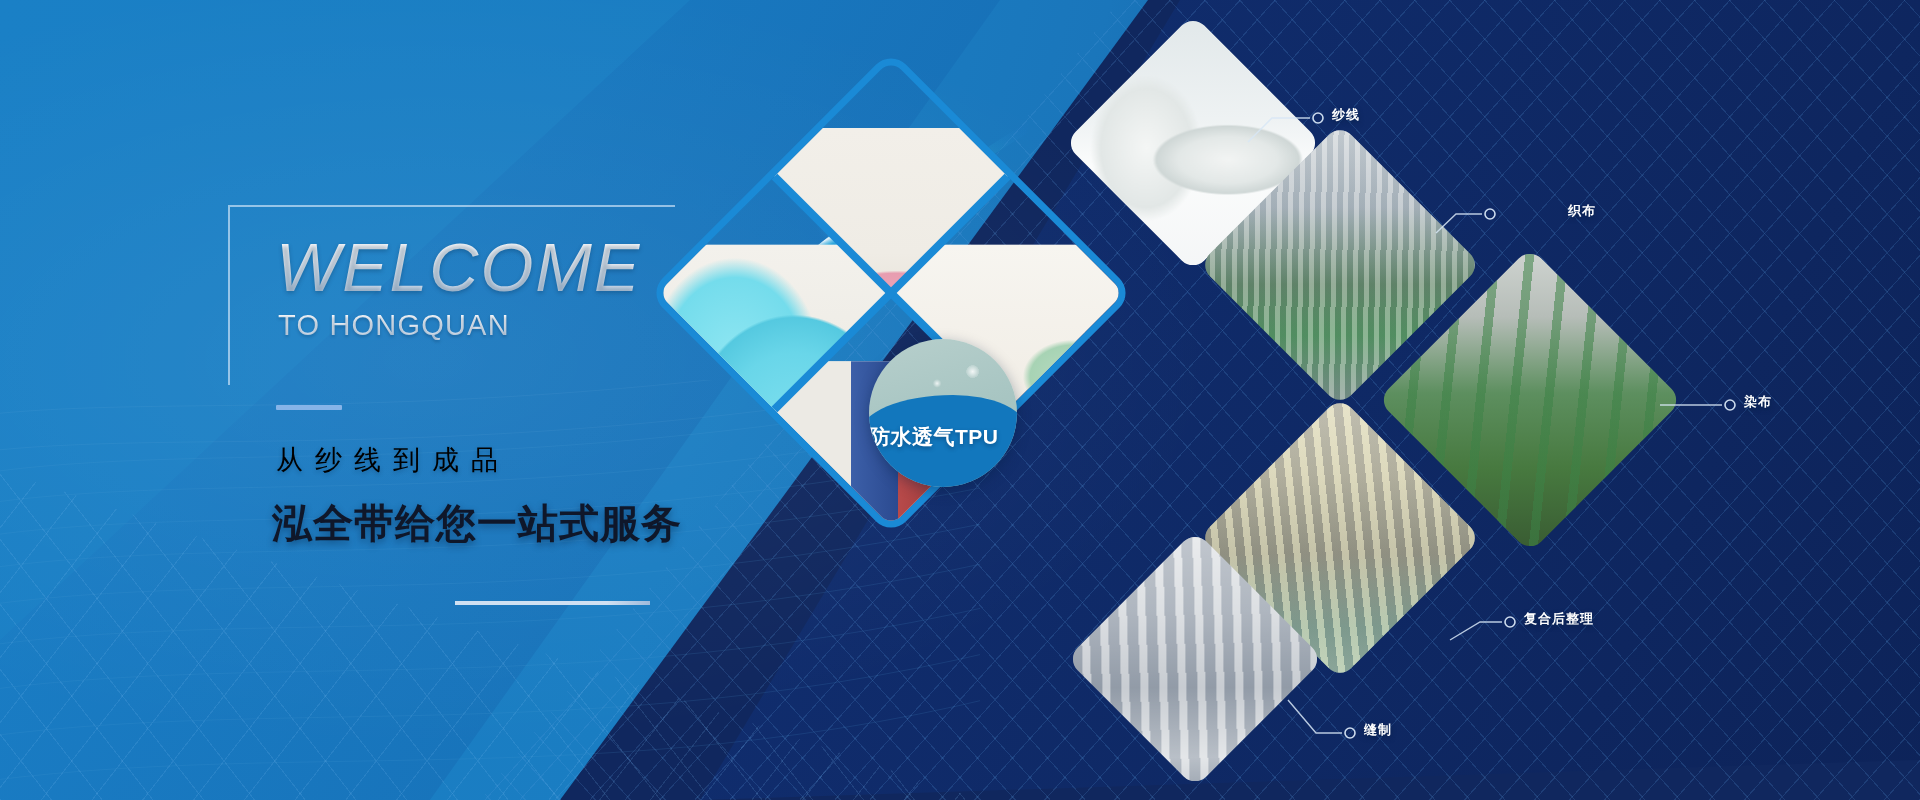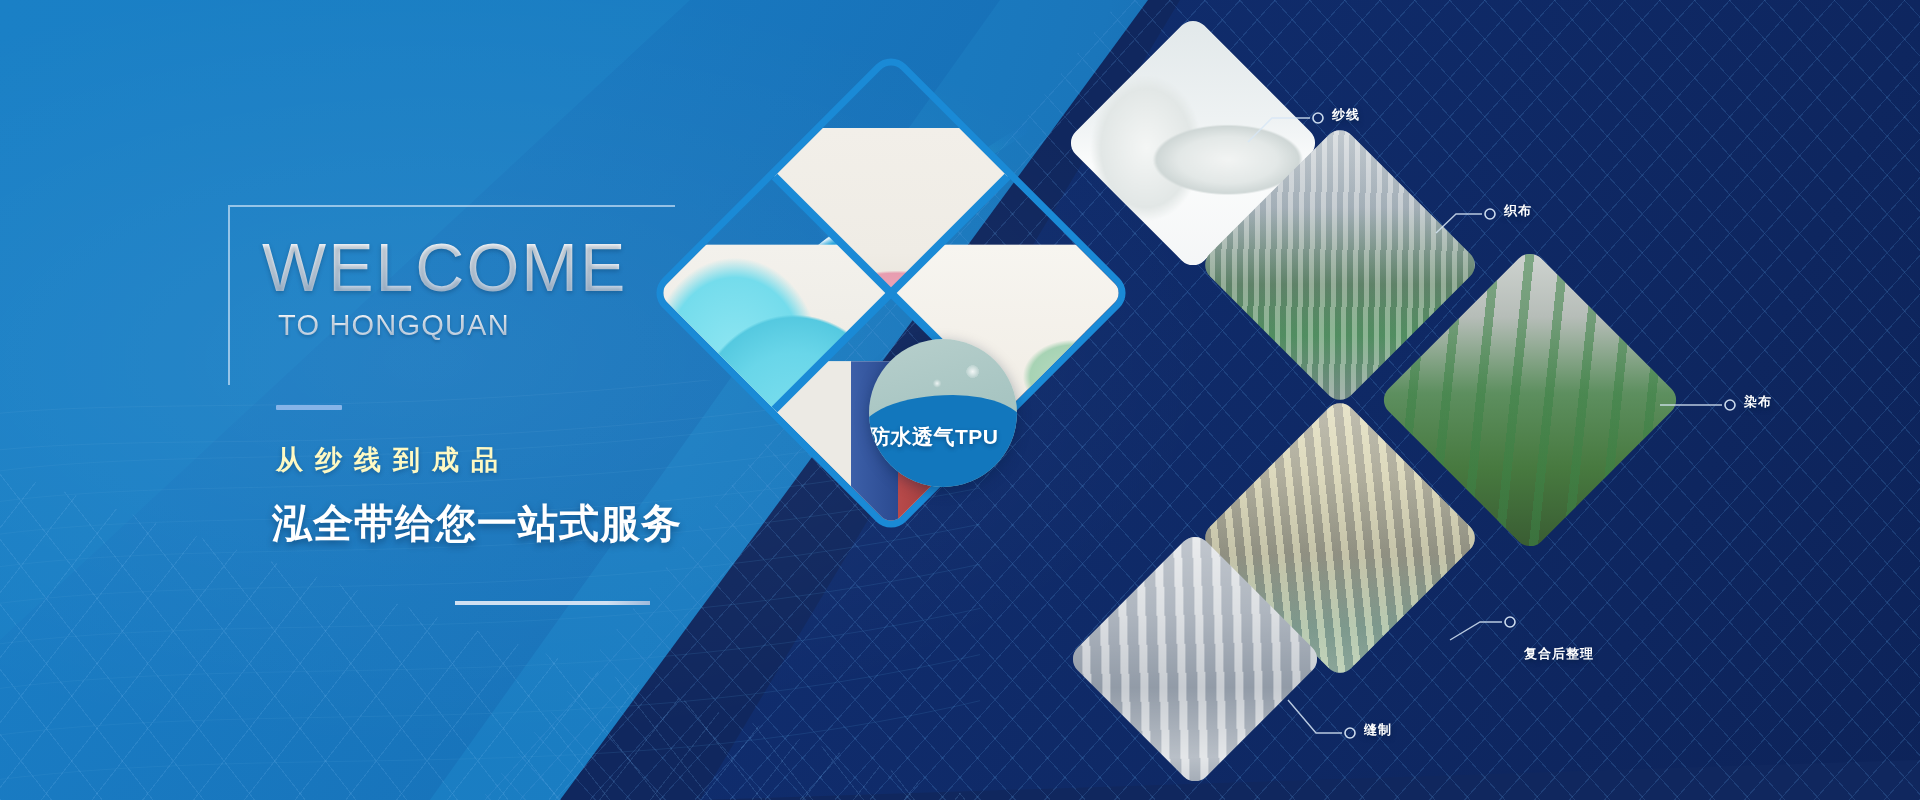--- a/index.html
+++ b/index.html
@@ -62,47 +62,48 @@
   }
 
   
   .copy{position:absolute;left:228px;top:205px;width:560px;}
   .bracket{
     position:absolute;left:0;top:0;width:445px;height:178px;
     border-left:2px solid rgba(214,232,250,.65);
     border-top:2px solid rgba(214,232,250,.65);
   }
   .welcome{
-    position:absolute;left:34px;top:28px;
+    position:absolute;left:48px;top:28px;
     font-size:68px;letter-spacing:2px;font-weight:400;line-height:1;
     background:linear-gradient(180deg,#ffffff 0%,#eef4fb 45%,#b9cfe6 100%);
     -webkit-background-clip:text;background-clip:text;color:transparent;
     text-shadow:0 2px 4px rgba(4,35,70,.28);
     white-space:nowrap;
+    font-style:italic;
   }
   .tohq{
     position:absolute;left:50px;top:104px;
     font-size:29px;letter-spacing:1.2px;font-weight:400;
     background:linear-gradient(180deg,#ffffff 0%,#e8f0f9 50%,#c3d6ea 100%);
     -webkit-background-clip:text;background-clip:text;color:transparent;
     text-shadow:0 2px 3px rgba(4,35,70,.25);
     white-space:nowrap;
   }
   .rule{
     position:absolute;left:48px;top:200px;width:66px;height:5px;
     background:#86b4e8;border-radius:1px;
   }
   .sub-cn{
     position:absolute;left:48px;top:237px;
-    font-size:27px;letter-spacing:12px;color:#fef9c3;font-weight:700;
+    font-size:27px;letter-spacing:12px;color:#000000;font-weight:400;
     white-space:nowrap;text-shadow:0 2px 4px rgba(4,35,70,.3);
   }
   .main-cn{
     position:absolute;left:44px;top:291px;
-    font-size:40px;letter-spacing:1px;color:#ffffff;font-weight:700;
+    font-size:40px;letter-spacing:1px;color:#0f172a;font-weight:700;
     white-space:nowrap;text-shadow:0 3px 7px rgba(3,30,64,.45);
   }
   .divider-bottom{
     position:absolute;left:455px;top:601px;width:195px;height:4px;
     background:linear-gradient(90deg,#cfe0f2 0%,#cfe0f2 78%,#9fbadb 100%);
   }
 
   
   .flare{position:absolute;left:700px;top:120px;width:330px;height:210px;pointer-events:none;}
 
@@ -309,18 +310,18 @@
     <g fill="none" stroke="#d7e6f6" stroke-opacity=".95" stroke-width="1.6">
       <circle cx="1318" cy="118" r="5"></circle>
       <circle cx="1490" cy="214" r="5"></circle>
       <circle cx="1730" cy="405" r="5"></circle>
       <circle cx="1510" cy="622" r="5"></circle>
       <circle cx="1350" cy="733" r="5"></circle>
     </g>
   </svg>
 
   <div class="lbl" style="left:1332px;top:106px;">纱线</div>
-  <div class="lbl" style="left:1504px;top:202px;">织布</div>
+  <div class="lbl" style="left:1568px;top:202px;">织布</div>
   <div class="lbl" style="left:1744px;top:393px;text-align:right;">染布</div>
-  <div class="lbl" style="left:1524px;top:610px;margin-top:35px;">复合后整理</div>
+  <div class="lbl" style="left:1524px;top:610px;">复合后整理</div>
   <div class="lbl" style="left:1364px;top:721px;">缝制</div>
 
 </div>
 
 </body></html>

